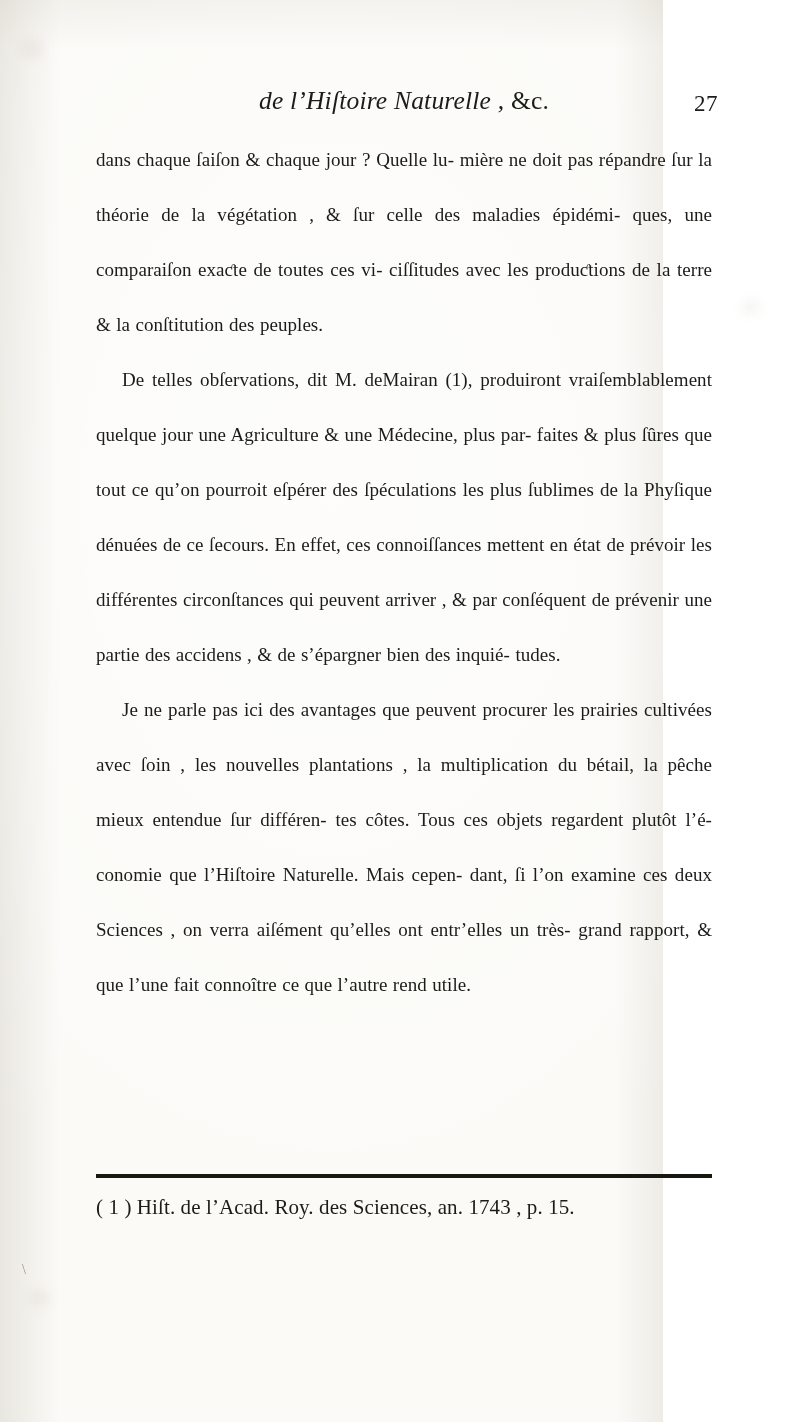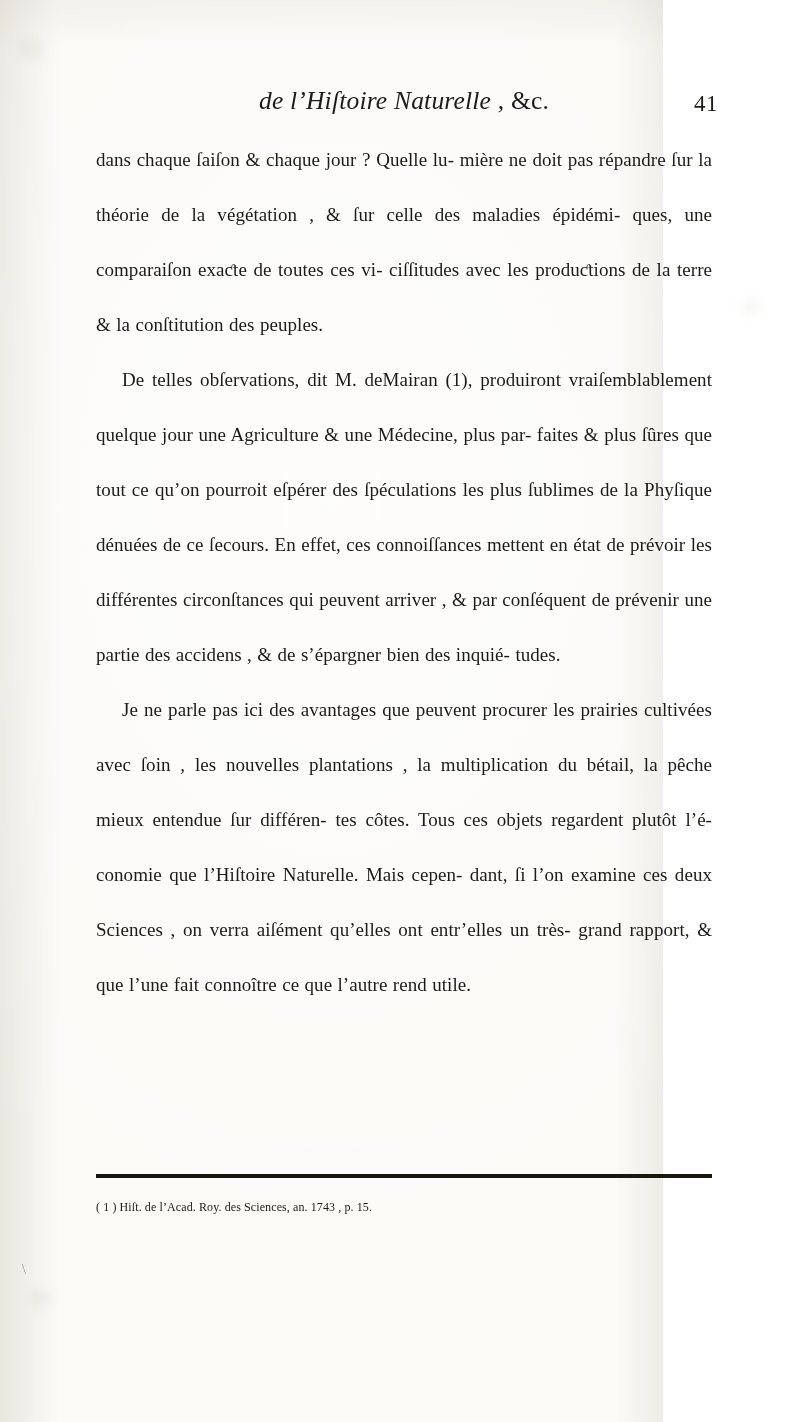--- a/index.html
+++ b/index.html
@@ -98,21 +98,21 @@
     width: 616px;
     height: 4px;
     background: #17170f;
   }
 
   .footnote {
     position: absolute;
     left: 96px;
     top: 1196px;
     width: 616px;
-    font-size: 12px;
+    font-size: 21px;
     line-height: 22px;
     letter-spacing: 0.1px;
     font-family: "Liberation Serif", serif;
   }
 
   .edge-mark {
     position: absolute;
     color: #9b9585;
     font-size: 14px;
     font-family: "Liberation Serif", serif;
@@ -127,21 +127,21 @@
   <div class="blob" style="left:742px; top:300px; width:18px; height:14px;"></div>
   <div class="blob" style="left:30px; top:1290px; width:20px; height:16px;"></div>
 
   <div class="content">
 
     <div class="header-line">
       <div class="running-title">
         <span>de l’Hiſtoire Naturelle ,</span>
         <span class="rom">&amp;c.</span>
       </div>
-      <div class="page-num">41</div>
+      <div class="page-num">27</div>
     </div>
 
     <div class="body-text">
       <p>dans chaque ſaiſon &amp; chaque jour ? Quelle lu- mière ne doit pas répandre ſur la théorie de la végétation , &amp; ſur celle des maladies épidémi- ques, une comparaiſon exaƈte de toutes ces vi- ciſſitudes avec les produƈtions de la terre &amp; la conſtitution des peuples.</p>
       <p class="indent">De telles obſervations, dit M. deMairan (1), produiront vraiſemblablement quelque jour une Agriculture &amp; une Médecine, plus par- faites &amp; plus ſûres que tout ce qu’on pourroit eſpérer des ſpéculations les plus ſublimes de la Phyſique dénuées de ce ſecours. En effet, ces connoiſſances mettent en état de prévoir les différentes circonſtances qui peuvent arriver , &amp; par conſéquent de prévenir une partie des accidens , &amp; de s’épargner bien des inquié- tudes.</p>
       <p class="indent">Je ne parle pas ici des avantages que peuvent procurer les prairies cultivées avec ſoin , les nouvelles plantations , la multiplication du bétail, la pêche mieux entendue ſur différen- tes côtes. Tous ces objets regardent plutôt l’é- conomie que l’Hiſtoire Naturelle. Mais cepen- dant, ſi l’on examine ces deux Sciences , on verra aiſément qu’elles ont entr’elles un très- grand rapport, &amp; que l’une fait connoître ce que l’autre rend utile.</p>
     </div>
 
   </div>
 

